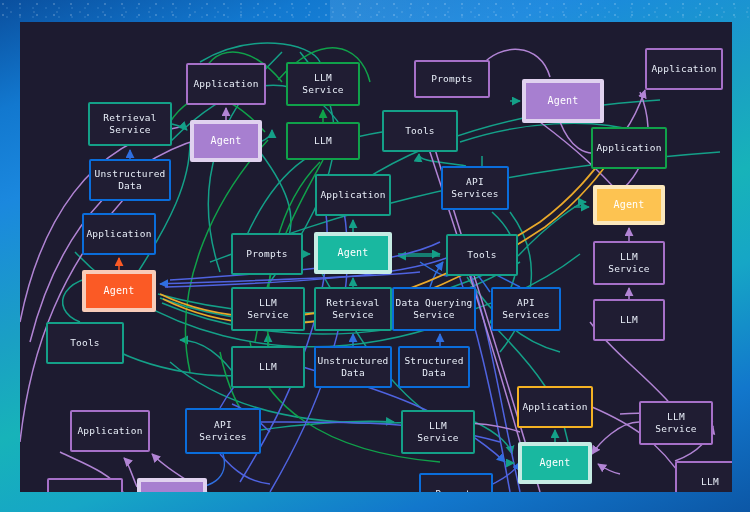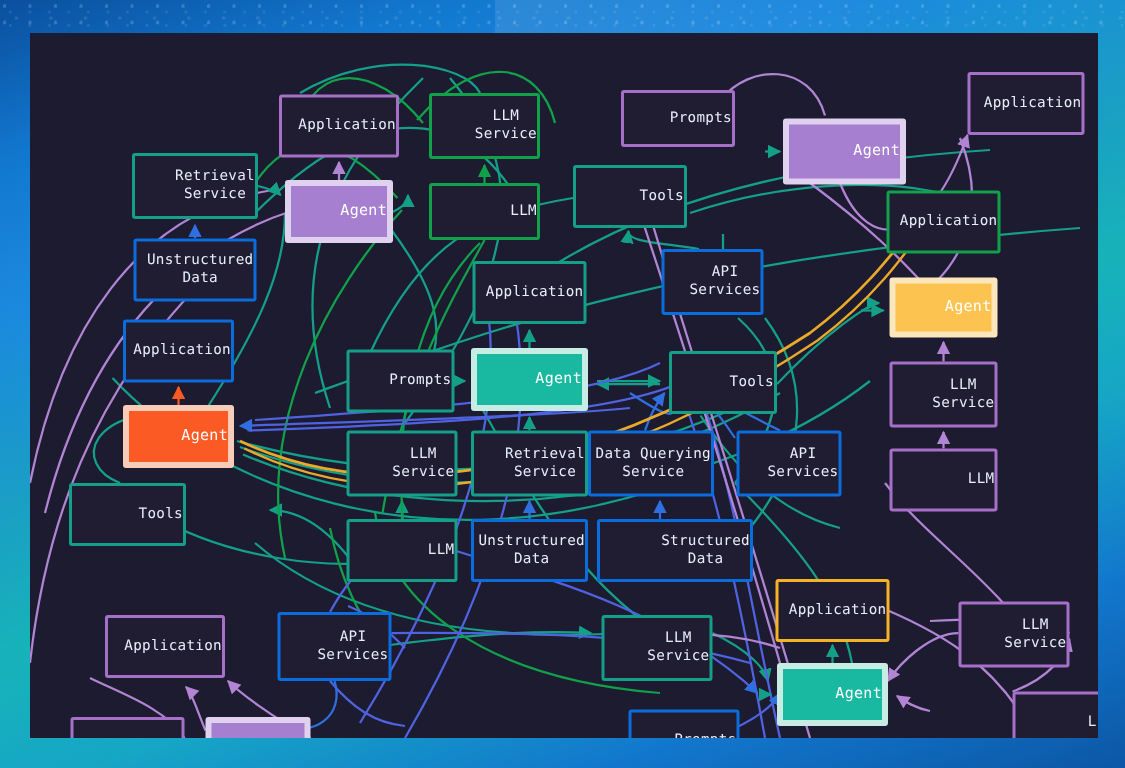--- a/index.html
+++ b/index.html
@@ -30,21 +30,21 @@
   }
   
   #canvas{
     position:absolute;left:20px;top:22px;width:712px;height:470px;
     background:#1d1b30;overflow:hidden;
   }
   svg.edges{position:absolute;left:0;top:0;width:712px;height:470px;pointer-events:none;}
   
   .node{
     position:absolute;box-sizing:border-box;
-    display:flex;align-items:center;justify-content:flex-end;text-align:center;
+    display:flex;align-items:center;justify-content:center;text-align:center;
     font-size:9.5px;line-height:12px;letter-spacing:.2px;
     color:#e8eef8;border-width:2.5px;border-style:solid;border-radius:2px;
     background:#201d33;
     white-space:pre-line;
     z-index:3;
   }
   .node.agent{
     border-width:4px;color:#ffffff;font-size:10px;
   }
   .n-teal  {border-color:#14a088;}
@@ -231,21 +231,21 @@
 Service</span></div>
         <div class="node n-blue" style="left: 372px; top: 265px; width: 84px; height: 44px;"><span>Data Querying
 Service</span></div>
         <div class="node n-blue" style="left: 471px; top: 265px; width: 70px; height: 44px;"><span>API
 Services</span></div>
         <div class="node n-purple" style="left: 573px; top: 277px; width: 72px; height: 42px;"><span>LLM</span></div>
         <div class="node n-teal" style="left: 26px; top: 300px; width: 78px; height: 42px;"><span>Tools</span></div>
         <div class="node n-teal" style="left: 211px; top: 324px; width: 74px; height: 42px;"><span>LLM</span></div>
         <div class="node n-blue" style="left: 294px; top: 324px; width: 78px; height: 42px;"><span>Unstructured
 Data</span></div>
-        <div class="node n-blue" style="left: 378px; top: 324px; width: 104px; height: 42px;"><span>Structured
+        <div class="node n-blue" style="left: 378px; top: 324px; width: 72px; height: 42px;"><span>Structured
 Data</span></div>
         <div class="node n-gold" style="left: 497px; top: 364px; width: 76px; height: 42px;"><span>Application</span></div>
         <div class="node n-purple" style="left: 50px; top: 388px; width: 80px; height: 42px;"><span>Application</span></div>
         <div class="node n-blue" style="left: 165px; top: 386px; width: 76px; height: 46px;"><span>API
 Services</span></div>
         <div class="node n-teal" style="left: 381px; top: 388px; width: 74px; height: 44px;"><span>LLM
 Service</span></div>
         <div class="node agent a-teal" style="left: 498px; top: 420px; width: 74px; height: 42px;"><span>Agent</span></div>
         <div class="node n-purple" style="left: 619px; top: 379px; width: 74px; height: 44px;"><span>LLM
 Service</span></div>

